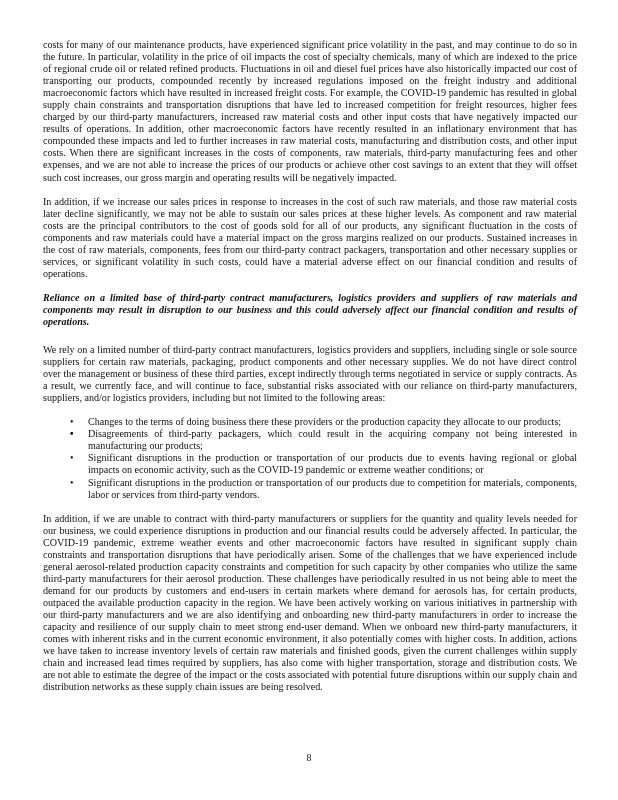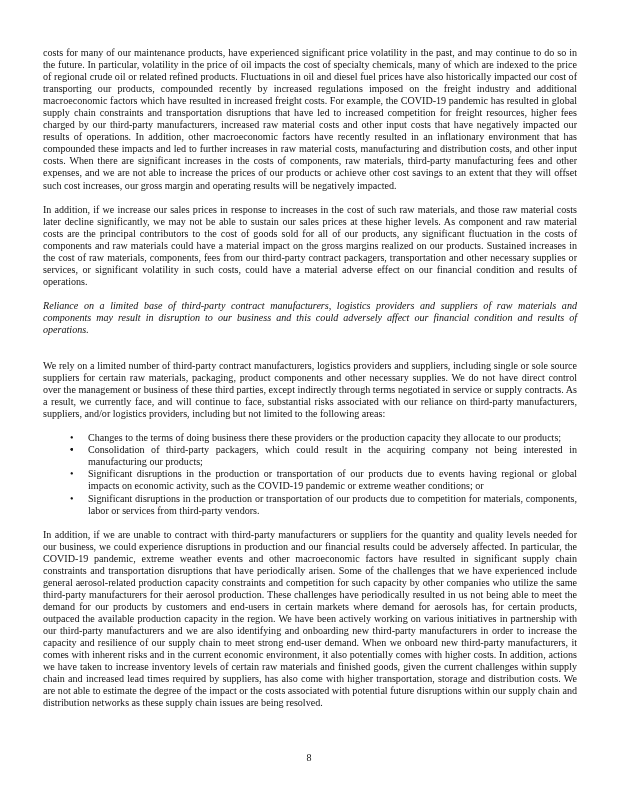--- a/index.html
+++ b/index.html
@@ -3,42 +3,42 @@
 <meta charset="utf-8">
 <style>
   html, body { margin: 0; padding: 0; background: #ffffff; }
   body { width: 618px; height: 800px; position: relative; overflow: hidden; }
   .page {
     position: absolute; left: 43px; top: 39px; width: 534px;
     font-family: "Liberation Serif", serif;
     font-size: 10.1px; line-height: 12.05px; color: #111111;
     text-align: justify;
   }
-  .para { margin: 8px 0 12px 0; }
-  .heading { margin: 0 0 24px 0; font-weight: normal; font-style: italic; }
+  .para { margin: 0 0 12px 0; }
+  .heading { margin: 0 0 16px 0; font-weight: bold; font-style: italic; }
   ul.bullets { list-style: none; margin: 0 0 12px 0; padding: 0; }
   ul.bullets li { position: relative; padding-left: 45px; margin: 0; }
   ul.bullets li .dot { position: absolute; left: 27px; top: 0; }
   .page-number {
     position: absolute; left: 0; width: 618px; top: 752px; text-align: center;
     font-family: "Liberation Serif", serif; font-size: 10px; color: #111111;
   }
 </style>
 </head>
 <body>
 
 <div class="page">
   <p class="para">costs for many of our maintenance products, have experienced significant price volatility in the past, and may continue to do so in the future. In particular, volatility in the price of oil impacts the cost of specialty chemicals, many of which are indexed to the price of regional crude oil or related refined products. Fluctuations in oil and diesel fuel prices have also historically impacted our cost of transporting our products, compounded recently by increased regulations imposed on the freight industry and additional macroeconomic factors which have resulted in increased freight costs. For example, the COVID-19 pandemic has resulted in global supply chain constraints and transportation disruptions that have led to increased competition for freight resources, higher fees charged by our third-party manufacturers, increased raw material costs and other input costs that have negatively impacted our results of operations. In addition, other macroeconomic factors have recently resulted in an inflationary environment that has compounded these impacts and led to further increases in raw material costs, manufacturing and distribution costs, and other input costs. When there are significant increases in the costs of components, raw materials, third-party manufacturing fees and other expenses, and we are not able to increase the prices of our products or achieve other cost savings to an extent that they will offset such cost increases, our gross margin and operating results will be negatively impacted.</p>
   <p class="para">In addition, if we increase our sales prices in response to increases in the cost of such raw materials, and those raw material costs later decline significantly, we may not be able to sustain our sales prices at these higher levels. As component and raw material costs are the principal contributors to the cost of goods sold for all of our products, any significant fluctuation in the costs of components and raw materials could have a material impact on the gross margins realized on our products. Sustained increases in the cost of raw materials, components, fees from our third-party contract packagers, transportation and other necessary supplies or services, or significant volatility in such costs, could have a material adverse effect on our financial condition and results of operations.</p>
   <p class="heading">Reliance on a limited base of third-party contract manufacturers, logistics providers and suppliers of raw materials and components may result in disruption to our business and this could adversely affect our financial condition and results of operations.</p>
   <p class="para">We rely on a limited number of third-party contract manufacturers, logistics providers and suppliers, including single or sole source suppliers for certain raw materials, packaging, product components and other necessary supplies. We do not have direct control over the management or business of these third parties, except indirectly through terms negotiated in service or supply contracts. As a result, we currently face, and will continue to face, substantial risks associated with our reliance on third-party manufacturers, suppliers, and/or logistics providers, including but not limited to the following areas:</p>
   <ul class="bullets">
     <li><span class="dot">•</span><span>Changes to the terms of doing business there these providers or the production capacity they allocate to our products;</span></li>
     <li><span class="dot">•</span></li>
     <li><span class="dot">•</span></li>
-    <li><span class="dot">•</span><span>Consolidation of third-party packagers, which could result in the acquiring company not being interested in manufacturing our products;</span></li>
+    <li><span class="dot">•</span><span>Disagreements of third-party packagers, which could result in the acquiring company not being interested in manufacturing our products;</span></li>
     <li><span class="dot">•</span><span>Significant disruptions in the production or transportation of our products due to events having regional or global impacts on economic activity, such as the COVID-19 pandemic or extreme weather conditions; or</span></li>
     <li><span class="dot">•</span><span>Significant disruptions in the production or transportation of our products due to competition for materials, components, labor or services from third-party vendors.</span></li>
   </ul>
   <p class="para">In addition, if we are unable to contract with third-party manufacturers or suppliers for the quantity and quality levels needed for our business, we could experience disruptions in production and our financial results could be adversely affected. In particular, the COVID-19 pandemic, extreme weather events and other macroeconomic factors have resulted in significant supply chain constraints and transportation disruptions that have periodically arisen. Some of the challenges that we have experienced include general aerosol-related production capacity constraints and competition for such capacity by other companies who utilize the same third-party manufacturers for their aerosol production. These challenges have periodically resulted in us not being able to meet the demand for our products by customers and end-users in certain markets where demand for aerosols has, for certain products, outpaced the available production capacity in the region. We have been actively working on various initiatives in partnership with our third-party manufacturers and we are also identifying and onboarding new third-party manufacturers in order to increase the capacity and resilience of our supply chain to meet strong end-user demand. When we onboard new third-party manufacturers, it comes with inherent risks and in the current economic environment, it also potentially comes with higher costs. In addition, actions we have taken to increase inventory levels of certain raw materials and finished goods, given the current challenges within supply chain and increased lead times required by suppliers, has also come with higher transportation, storage and distribution costs. We are not able to estimate the degree of the impact or the costs associated with potential future disruptions within our supply chain and distribution networks as these supply chain issues are being resolved.</p>
 </div>
 
 <div class="page-number">8</div>
 
 </body></html>

